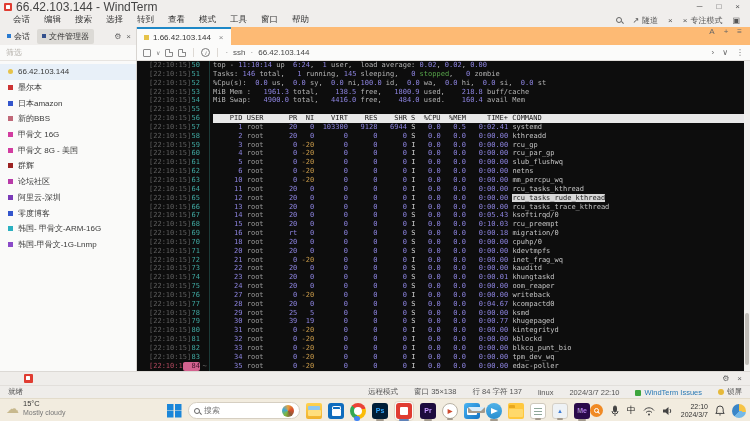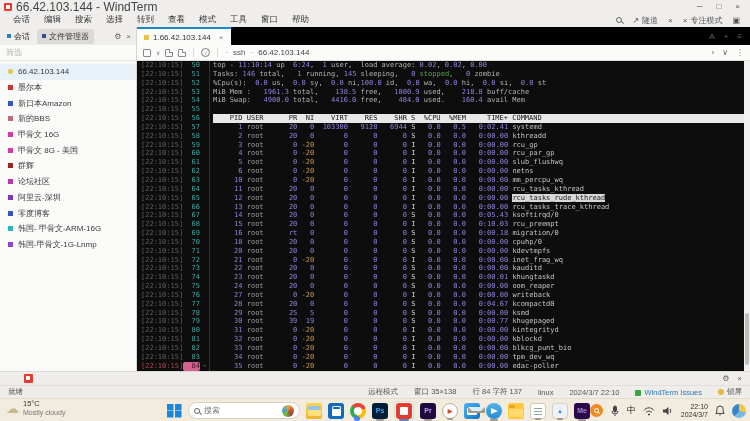--- a/index.html
+++ b/index.html
@@ -36,39 +36,39 @@
   .filter input{border:none;outline:none;background:transparent;font-size:8px;color:#444;width:100%;font-family:"Liberation Sans",sans-serif}
   .filter input::placeholder{color:#b5b1ab}
   .sess-list{flex:1;padding-top:3px;overflow:hidden}
   .sess-item{height:15.7px;display:flex;align-items:center;gap:5px;padding:0 8px;font-size:8px;color:#3a3a3a;white-space:nowrap}
   .sess-item.selected{background:#e8f0f8}
   .sess-item .sq{width:5px;height:5px;flex:0 0 auto}
   .sess-item .sq.round{border-radius:50%}
 
   
   .content{flex:1;display:flex;flex-direction:column;min-width:0}
-  .tabbar{height:18px;background:#000000;display:flex;align-items:center}
+  .tabbar{height:18px;background:#fdba74;display:flex;align-items:flex-start}
   .term-tab{height:18px;background:#fbfbfa;border-top:2px solid #1e88c7;display:flex;align-items:center;gap:4px;padding:0 7px;font-size:8px;color:#333}
   .term-tab .dot{width:5px;height:5px;background:#e6c34a}
   .term-tab .close{color:#888;font-size:8px;margin-left:4px}
   .tabbar-right{margin-left:auto;display:flex;align-items:center;gap:9px;color:#666;font-size:8px;padding-right:8px}
   .toolbar{height:16px;background:#fbfbfa;border-bottom:1px solid #e0ddd9;display:flex;align-items:center;padding:0 6px;gap:5px;font-size:8px;color:#555}
   .pane-ic{width:8px;height:8px;border:1px solid #8a8a8a;border-radius:1px;position:relative}
   .pane-ic.p2::after{content:"";position:absolute;right:-1px;top:-1px;width:3px;height:3px;background:#fbfbfa;border-left:1px solid #8a8a8a;border-bottom:1px solid #8a8a8a}
   .drop{color:#777;font-size:6px}
   .vsep{width:1px;height:9px;background:#ddd9d4;margin:0 2px}
   .info-ic{width:9px;height:9px;border:1px solid #777;border-radius:50%;display:flex;align-items:center;justify-content:center;font-size:6px;color:#777;font-style:italic}
   .toolbar .host{color:#444}
   .toolbar .bullet{color:#999}
   .toolbar-right{margin-left:auto;display:flex;gap:8px;color:#666}
 
   
   .terminal{flex:1;background:var(--t-bg);position:relative;overflow:hidden;font-family:"DejaVu Sans Mono","Liberation Mono",monospace;font-size:7px}
   .trow{display:flex;height:8.857px;line-height:8.857px;white-space:pre}
-  .t-ts{width:46px;padding-left:4px;color:var(--t-ts);flex:0 0 auto}
+  .t-ts{width:46px;padding-left:12px;color:var(--t-ts);flex:0 0 auto}
   .t-ln{width:17px;text-align:right;color:var(--t-ln);flex:0 0 auto}
   .t-mk{width:10px;color:#777;text-align:center;flex:0 0 auto;border-right:1px solid #1c3a38;margin-right:3px}
   .t-ct{flex:1;color:var(--t-text);overflow:hidden}
   .tg{color:var(--t-text)} .tn{color:var(--t-num)} .tgr{color:var(--t-green)}
   .to{color:var(--t-orange)} .tu{color:var(--t-user)} .tc{color:var(--t-cmd)} .ts{color:#d8d8d8}
   .thdr{background:var(--t-hbg);color:#141414;display:block;width:100%}
   .thl{background:var(--t-hl);color:#1c1c1c}
   .trow.current .t-ts{color:var(--t-cts)}
   .trow.current .t-ln{background:var(--t-cln);color:#42102a;border-radius:2px}
   .t-scroll{position:absolute;right:0;top:0;bottom:0;width:6px;background:#f2f1ef}
@@ -207,21 +207,21 @@
           <div class="sess-item selected">
             <span class="sq round" style="background: rgb(230, 195, 74);"></span>
             <span>66.42.103.144</span>
           </div>
           <div class="sess-item">
             <span class="sq" style="background: rgb(204, 51, 51);"></span>
             <span>墨尔本</span>
           </div>
           <div class="sess-item">
             <span class="sq" style="background: rgb(51, 85, 204);"></span>
-            <span>新日本Amazon</span>
+            <span>日本amazon</span>
           </div>
           <div class="sess-item">
             <span class="sq" style="background: rgb(192, 104, 120);"></span>
             <span>新的BBS</span>
           </div>
           <div class="sess-item">
             <span class="sq" style="background: rgb(210, 60, 160);"></span>
             <span>甲骨文 16G</span>
           </div>
           <div class="sess-item">

